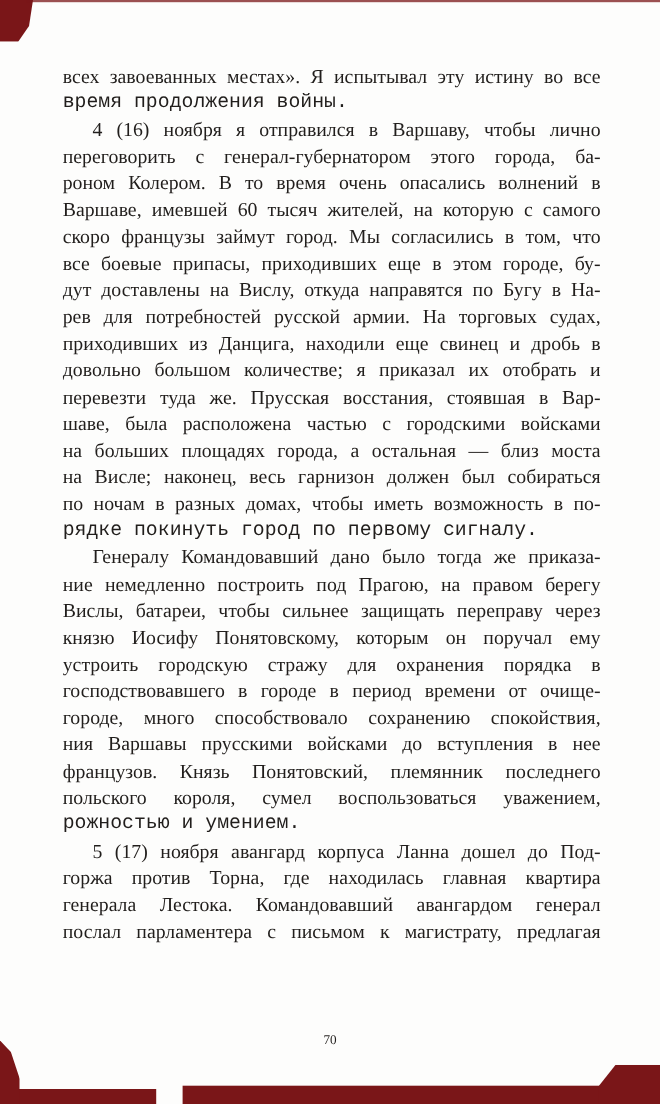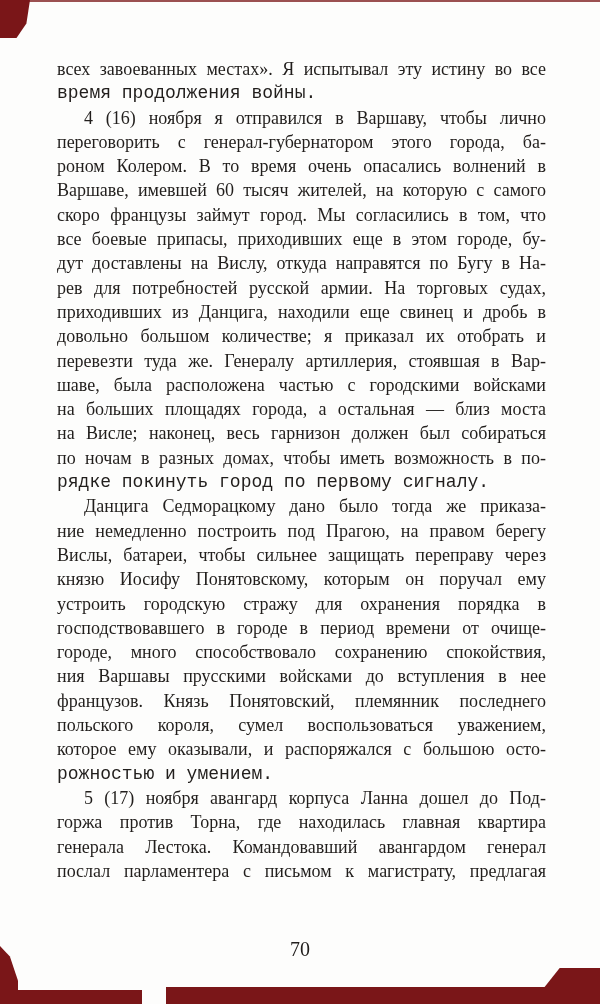--- a/index.html
+++ b/index.html
@@ -62,21 +62,21 @@
     font-family:Liberation Mono, monospace;
   }
   .line.indent{
     text-indent:27px;
   }
   .page-number{
     position:absolute;
     left:0;top:938px;width:600px;
     text-align:center;
     color:var(--text);
-    font-size:20px;
+    font-size:12px;
   }
 </style>
 </head>
 <body>
 
 <div class="page">
   <div class="edge edge-top-left"></div>
   <div class="edge edge-top-strip"></div>
   <div class="edge edge-bottom-strip-1"></div>
   <div class="edge edge-bottom-strip-2"></div>
@@ -89,37 +89,36 @@
       <div class="line indent">4 (16) ноября я отправился в Варшаву, чтобы лично</div>
       <div class="line">переговорить с генерал-губернатором этого города, ба-</div>
       <div class="line">роном Колером. В то время очень опасались волнений в</div>
       <div class="line">Варшаве, имевшей 60 тысяч жителей, на которую с самого</div>
       <div class="line">скоро французы займут город. Мы согласились в том, что</div>
       <div class="line">все боевые припасы, приходивших еще в этом городе, бу-</div>
       <div class="line">дут доставлены на Вислу, откуда направятся по Бугу в На-</div>
       <div class="line">рев для потребностей русской армии. На торговых судах,</div>
       <div class="line">приходивших из Данцига, находили еще свинец и дробь в</div>
       <div class="line">довольно большом количестве; я приказал их отобрать и</div>
-      <div class="line">перевезти туда же. Генералу артиллерия, стоявшая в Вар-</div>
+      <div class="line">перевезти туда же. Прусская восстания, стоявшая в Вар-</div>
       <div class="line">шаве, была расположена частью с городскими войсками</div>
       <div class="line">на больших площадях города, а остальная — близ моста</div>
       <div class="line">на Висле; наконец, весь гарнизон должен был собираться</div>
       <div class="line">по ночам в разных домах, чтобы иметь возможность в по-</div>
       <div class="line last">рядке покинуть город по первому сигналу.</div>
-      <div class="line indent">Данцига Седморацкому дано было тогда же приказа-</div>
+      <div class="line indent">Генералу Командовавший дано было тогда же приказа-</div>
       <div class="line">ние немедленно построить под Прагою, на правом берегу</div>
       <div class="line">Вислы, батареи, чтобы сильнее защищать переправу через</div>
       <div class="line">князю Иосифу Понятовскому, которым он поручал ему</div>
       <div class="line">устроить городскую стражу для охранения порядка в</div>
       <div class="line">господствовавшего в городе в период времени от очище-</div>
       <div class="line">городе, много способствовало сохранению спокойствия,</div>
       <div class="line">ния Варшавы прусскими войсками до вступления в нее</div>
       <div class="line">французов. Князь Понятовский, племянник последнего</div>
       <div class="line">польского короля, сумел воспользоваться уважением,</div>
-      <div class="line">которое ему оказывали, и распоряжался с большою осто-</div>
       <div class="line last">рожностью и умением.</div>
       <div class="line indent">5 (17) ноября авангард корпуса Ланна дошел до Под-</div>
       <div class="line">горжа против Торна, где находилась главная квартира</div>
       <div class="line">генерала Лестока. Командовавший авангардом генерал</div>
       <div class="line">послал парламентера с письмом к магистрату, предлагая</div>
     </main>
 
   <div class="page-number">70</div>
 </div>
 

